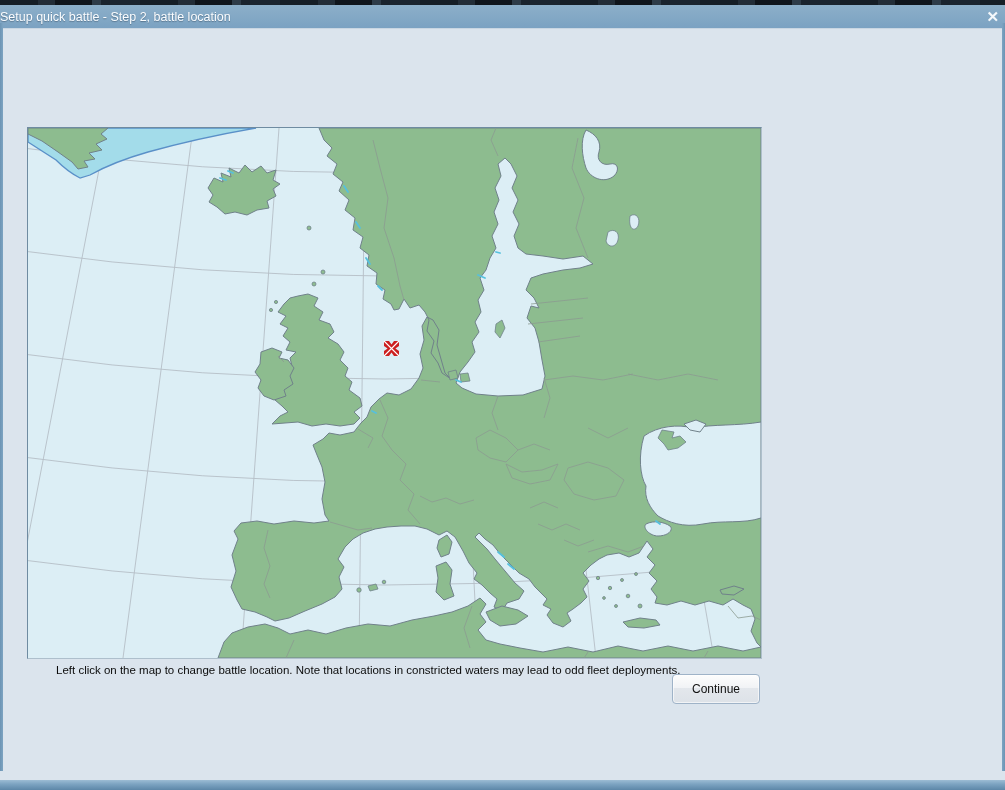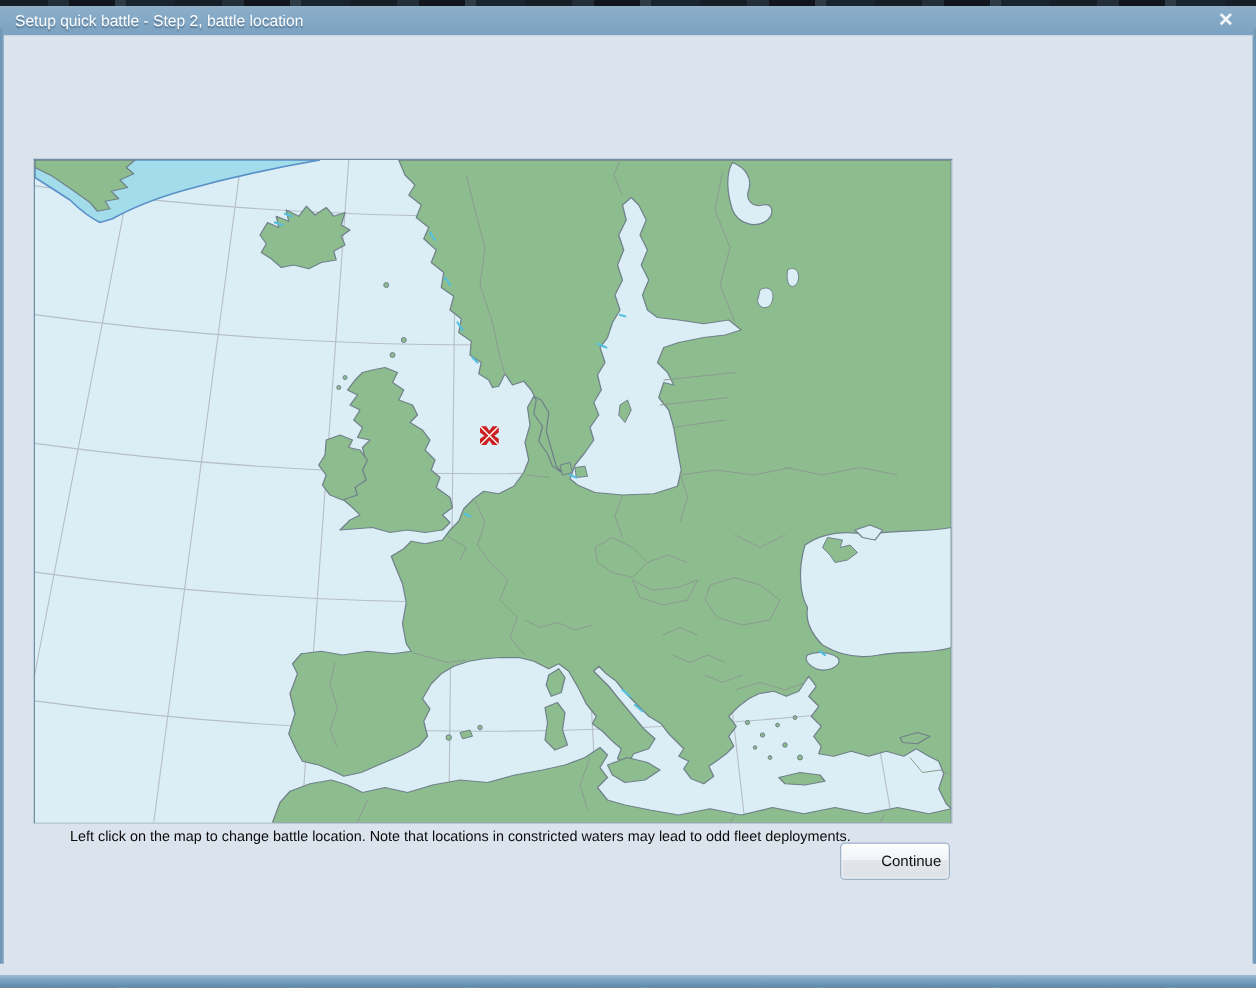--- a/index.html
+++ b/index.html
@@ -11,21 +11,21 @@
   html,body{margin:0;padding:0;}
   body{
     width:1005px;height:790px;position:relative;overflow:hidden;
     font-family:"Liberation Sans", sans-serif;
     background:repeating-linear-gradient(90deg,#161f27 0 38px,#232e38 38px 55px,#10161c 55px 92px,#2e3c48 92px 101px,#1a242e 101px 140px);
   }
   .win{position:absolute;left:0;top:5px;width:1005px;height:781px;
     background:var(--dialog-bg);}
   .titlebar{position:absolute;left:0;top:0;width:100%;height:23px;
     background:linear-gradient(180deg,var(--tb-top),var(--tb-bot));
-    display:flex;align-items:center;box-sizing:border-box;padding:0 12px;}
+    display:flex;align-items:center;box-sizing:border-box;padding:0 0;}
   .title{color:#fbfdff;font-size:12.5px;text-shadow:0 1px 1px rgba(40,60,80,.45);flex:1;}
   .close-btn{color:#f4f8fb;font-size:15px;font-weight:bold;line-height:1;
     padding:2px 6px;cursor:default;}
   .client{position:absolute;left:3px;top:23px;width:999px;height:748px;
     background:var(--dialog-bg);border-top:1px solid #c9d6e2;}
   .frame-left{position:absolute;left:0;top:23px;width:3px;height:748px;
     background:linear-gradient(90deg,#6c94b4,var(--frame));}
   .frame-right{position:absolute;right:0;top:23px;width:3px;height:748px;
     background:linear-gradient(270deg,#6c94b4,var(--frame));}
   .frame-bottom{position:absolute;left:0;bottom:0;width:100%;height:10px;
@@ -33,21 +33,21 @@
   .map-panel{position:absolute;left:24px;top:98px;width:733px;height:530px;
     border:1px solid #6f8ba1;border-right-color:#aebfcc;border-bottom-color:#aebfcc;
     background:var(--water);}
   .map-panel svg{display:block;}
   .marker{position:absolute;width:17px;height:17px;margin:-8px 0 0 -8px;}
   .hint{position:absolute;left:24px;top:635px;font-size:11.5px;color:#0b0b0b;padding-left:29px;}
   .btn{position:absolute;left:669px;top:645px;width:88px;height:30px;
     border:1px solid #9fb3c8;border-radius:4px;
     background:linear-gradient(180deg,#fdfdfd,#f1f3f6 45%,#e3e7ec 46%,#dde2e8);
     font-family:"Liberation Sans", sans-serif;font-size:12px;color:#111;
-    box-shadow:0 0 0 1px rgba(255,255,255,.6) inset;text-align:right;}
+    box-shadow:0 0 0 1px rgba(255,255,255,.6) inset;}
   .land{fill:var(--land);stroke:var(--coast);stroke-width:1;stroke-linejoin:round;}
   .sea{fill:var(--water);stroke:var(--coast);stroke-width:1;stroke-linejoin:round;}
   .lake{fill:var(--water);stroke:var(--coast);stroke-width:0.8;}
   .arctic{fill:var(--arctic);stroke:var(--arctic-stroke);stroke-width:1.3;}
   .grat{fill:none;stroke:var(--graticule);stroke-width:0.9;}
   .cb{fill:none;stroke:var(--cborder);stroke-width:0.8;stroke-linejoin:round;}
   .accent{fill:none;stroke:var(--accent);stroke-width:1.8;stroke-linecap:round;}
   .isle{fill:var(--land);stroke:var(--coast);stroke-width:0.8;}
 </style>
 </head>

